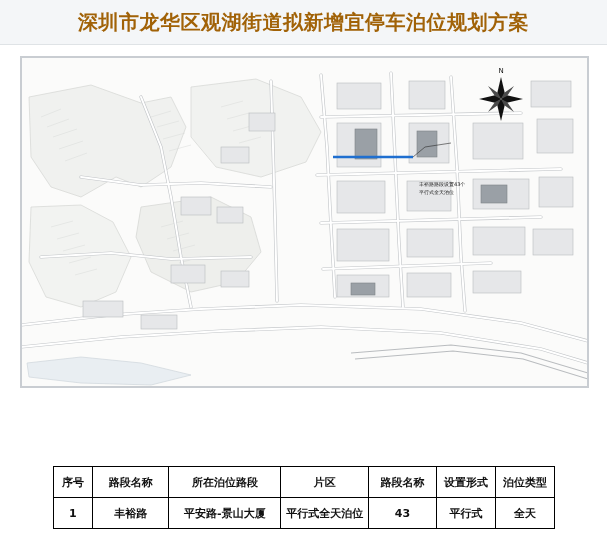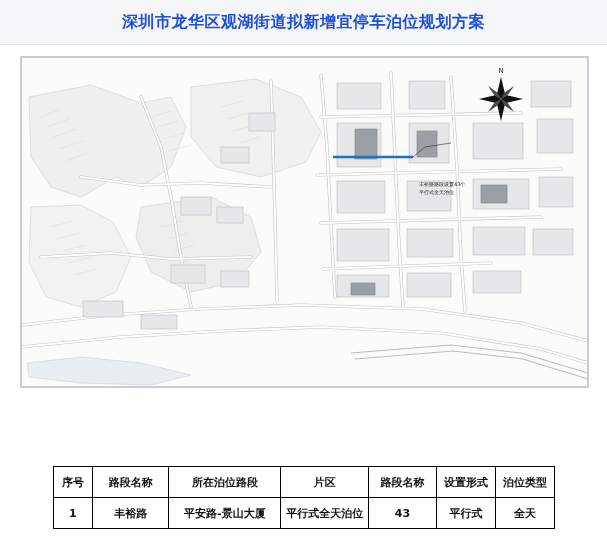--- a/index.html
+++ b/index.html
@@ -28,23 +28,23 @@
     width: 607px;
     height: 44px;
     background: #f4f6f8;
     border-bottom: 1px solid #dfe3e6;
     display: flex;
     align-items: center;
     justify-content: center;
   }
   .title-text {
     font-family: Liberation Serif, serif;
-    font-size: 16px;
-    font-weight: bold;
-    color: #1d4ed8;
+    font-size: 20px;
+    font-weight: bold;
+    color: #a16207;
     letter-spacing: 0.5px;
     white-space: nowrap;
   }
   
   .map-frame {
     position: absolute;
     left: 20px;
     top: 56px;
     width: 567px;
     height: 330px;

